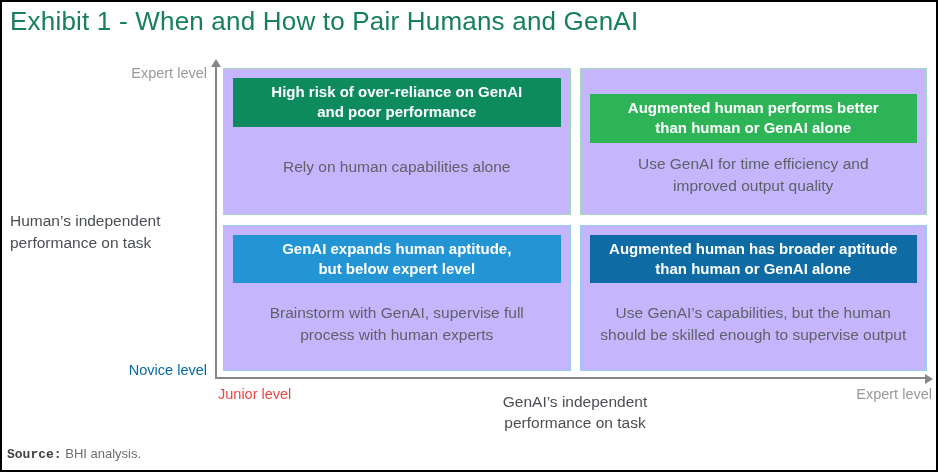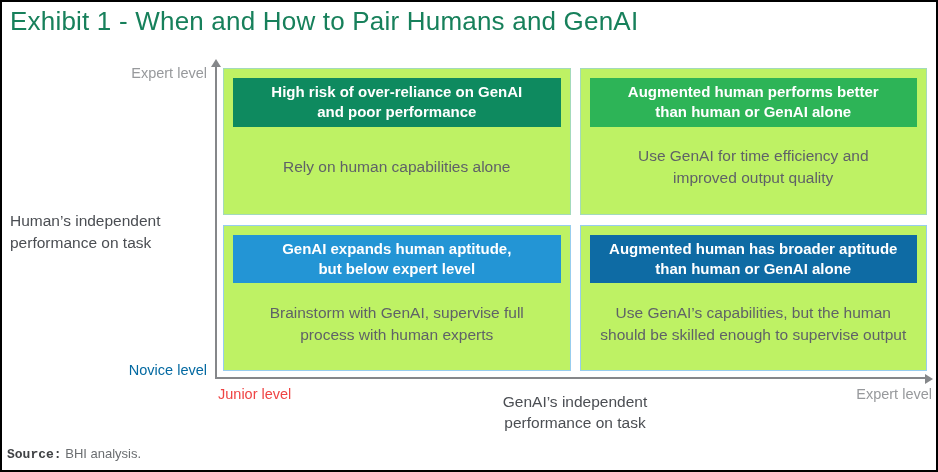--- a/index.html
+++ b/index.html
@@ -79,37 +79,37 @@
   
   .matrix {
     position: absolute; left: 221px; top: 66px;
     width: 704px; height: 303px;
     display: grid;
     grid-template-columns: 1fr 1fr;
     grid-template-rows: 1fr 1fr;
     column-gap: 9px; row-gap: 10px;
   }
   .quad {
-    background: #bef264;
+    background: #c4b5fd;
     border: 1px solid;
     display: flex; flex-direction: column;
     padding: 9px 9px 6px 9px;
   }
   .quad.green-border { border-color: #A3DABB; }
   .quad.blue-border  { border-color: #97CDEE; }
   .quad-header {
     min-height: 47px;
     display: flex; align-items: center; justify-content: center;
     color: #ffffff; font-weight: bold;
     font-size: 15px; line-height: 1.35;
     text-align: center;
     padding: 4px 8px;
   }
   .hdr-dark-green  { background: #0E8A5F; }
-  .hdr-bright-green{ background: #2DB457; }
+  .hdr-bright-green{ background: #2DB457; margin-top: 16px; }
   .hdr-blue        { background: #2395D5; }
   .hdr-dark-blue   { background: #0E6BA4; }
   .quad-body {
     flex: 1;
     display: flex; align-items: center; justify-content: center;
     text-align: center;
     color: #5F6267; font-size: 15.5px; line-height: 1.4;
     padding: 0 6px;
   }
 

